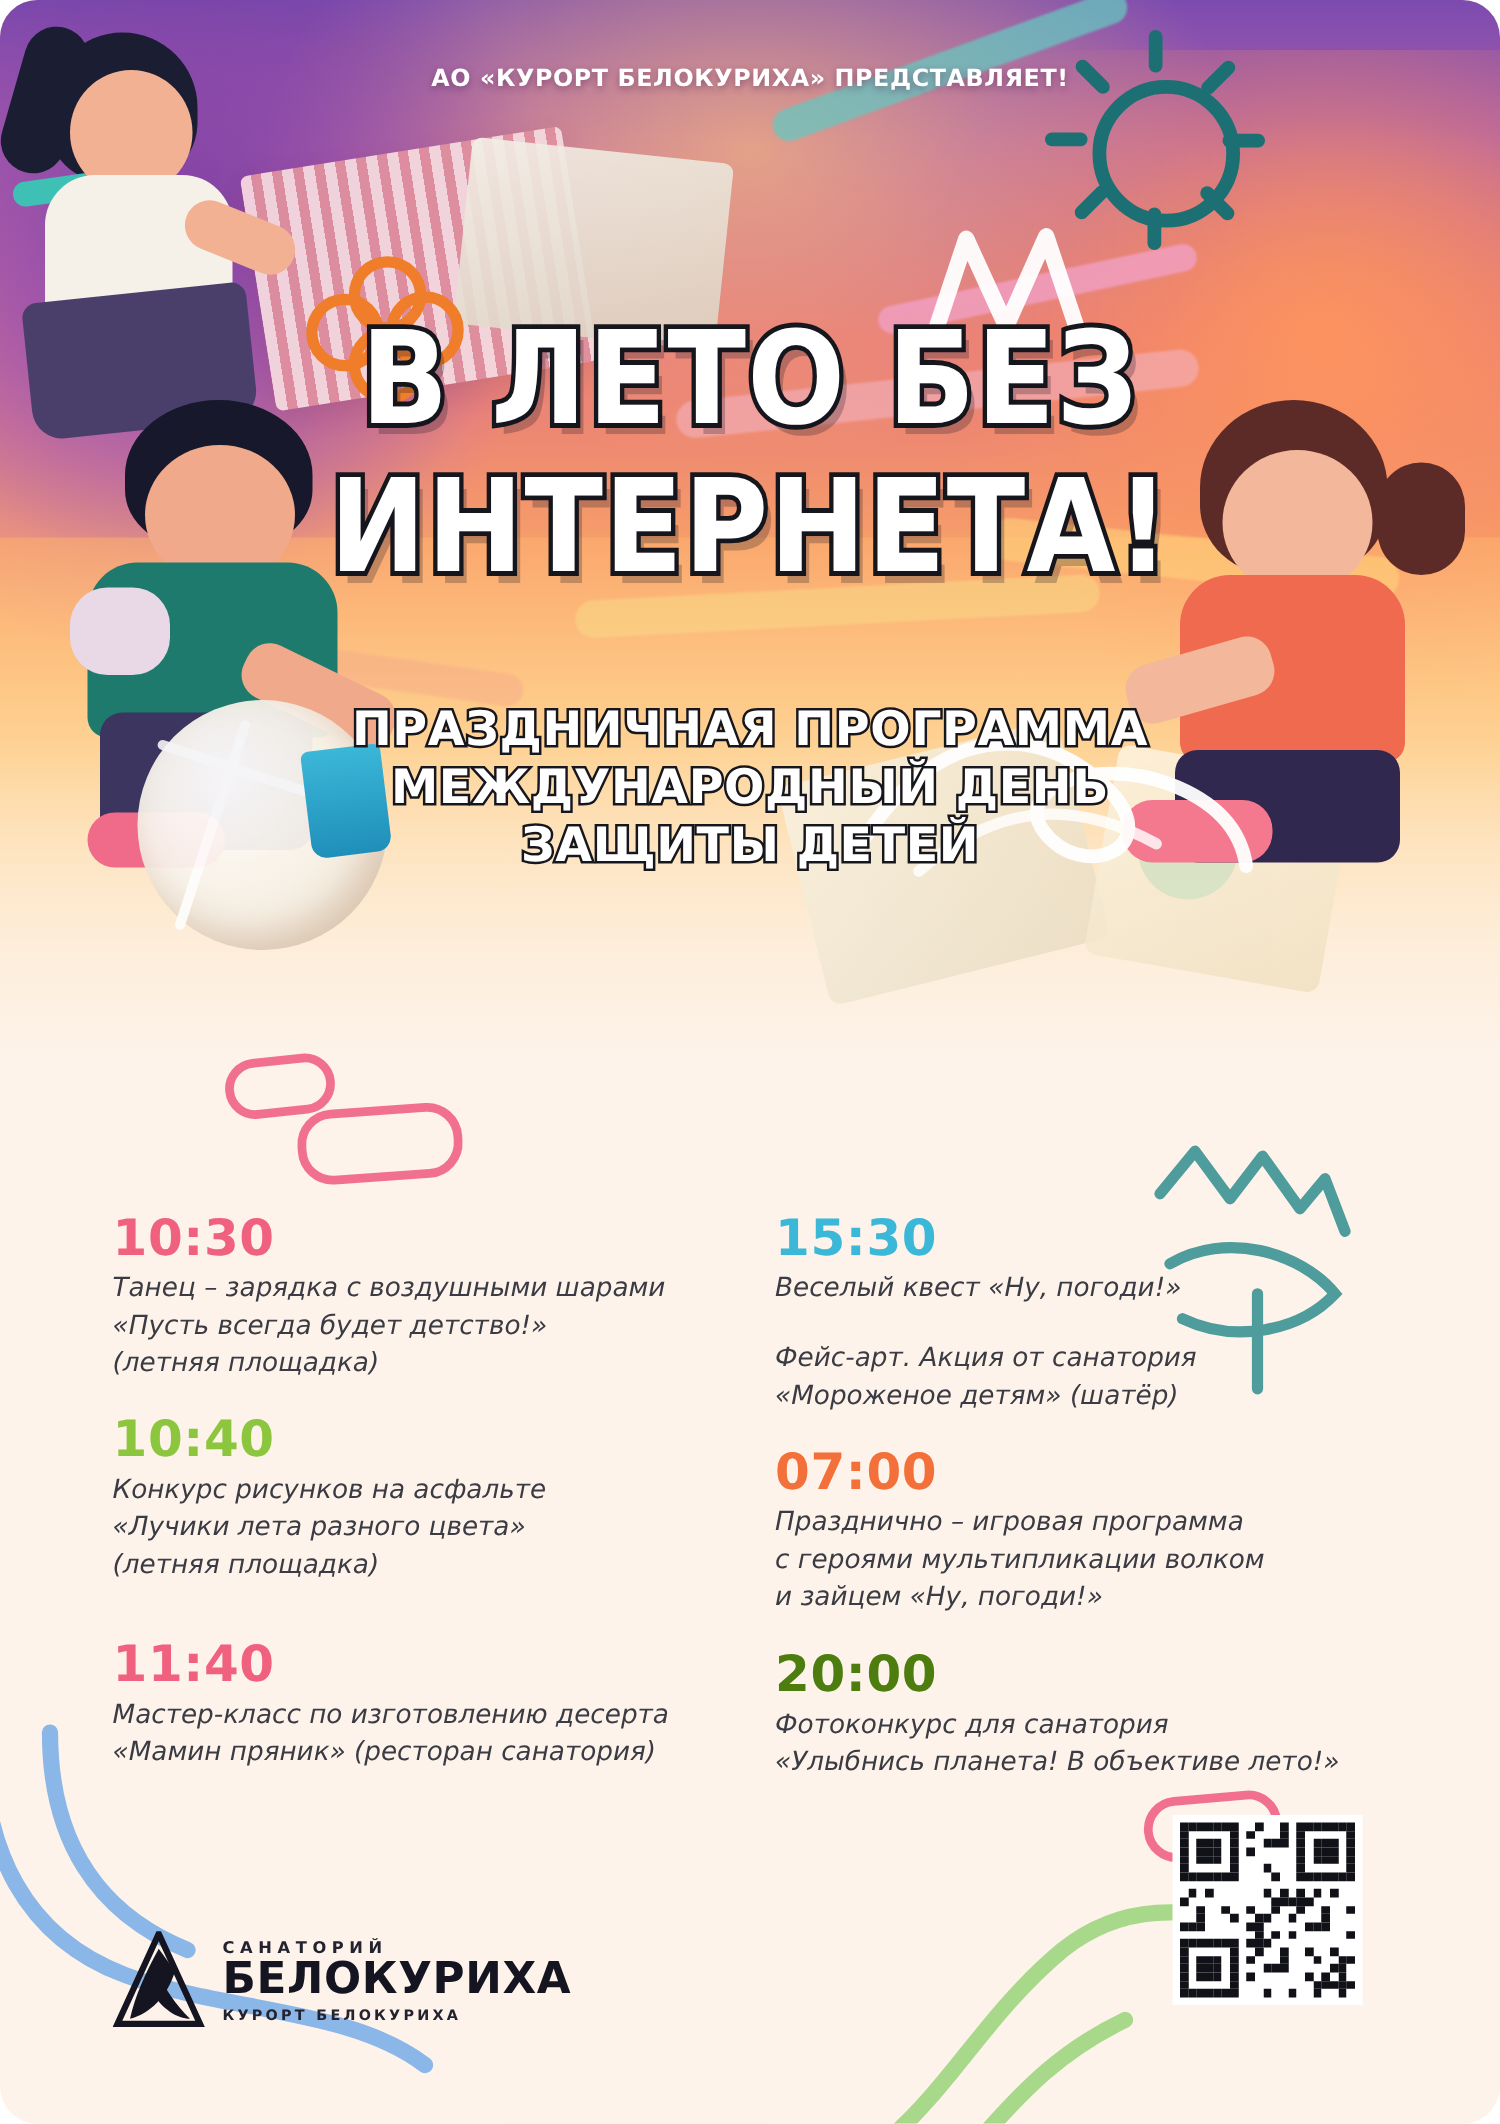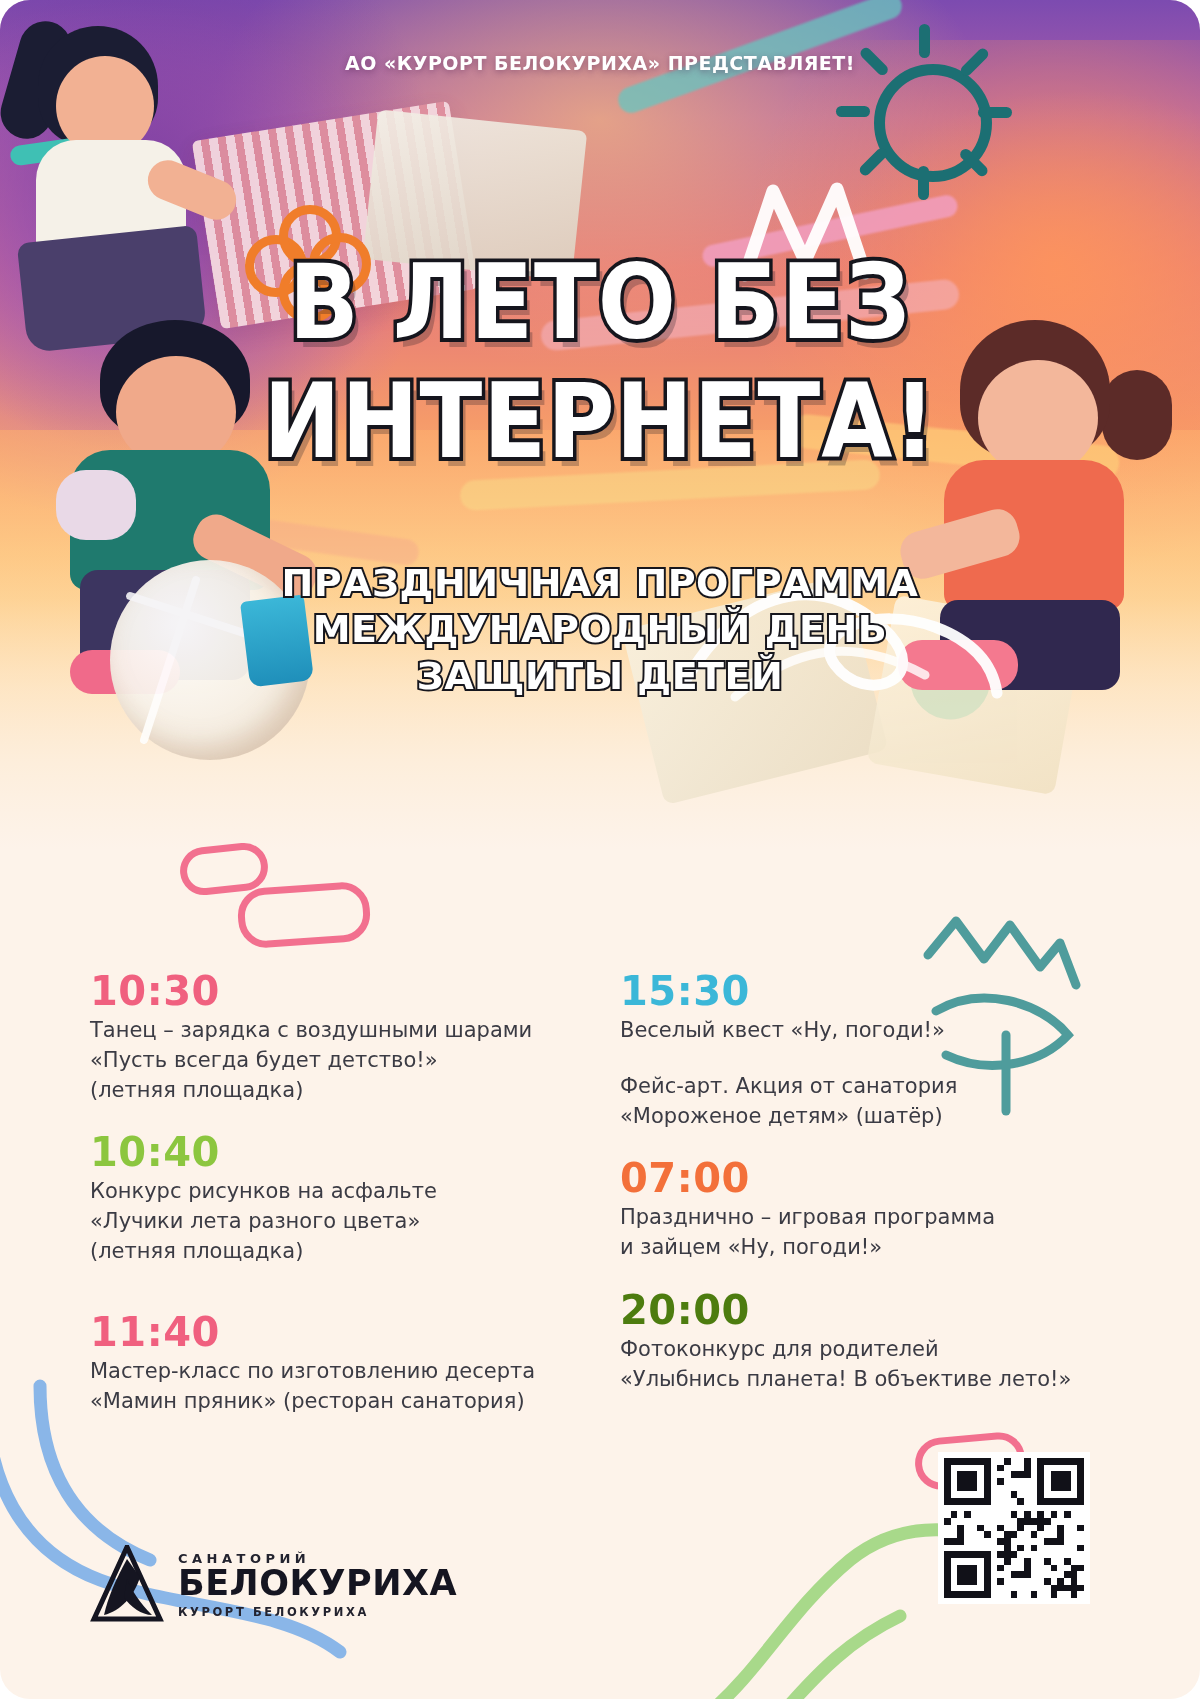--- a/index.html
+++ b/index.html
@@ -245,21 +245,21 @@
     line-height:1.05;
     letter-spacing:.5px;
     margin-bottom:4px;
   }
   .desc {
     font-family:"DejaVu Sans", sans-serif;
     font-size:21px;
     line-height:1.42;
     color:#3b3b44;
   }
-  .desc span { display:block; }
+  .desc span { display:block;font-style:italic; }
 
   
   .cloud-doodle {
     position:absolute;
     border:7px solid #f2708f;
     border-radius:28px;
   }
   #cloud1 { left:180px; top:845px; width:74px; height:34px; transform:rotate(-6deg); }
   #cloud2 { left:238px; top:885px; width:118px; height:46px; transform:rotate(-4deg); }
   #cloud3 { left:915px; top:1435px; width:96px; height:38px; transform:rotate(-5deg); }
@@ -469,28 +469,29 @@
         <div class="desc">
           <span>Фейс-арт. Акция от санатория</span>
           <span>«Мороженое детям» (шатёр)</span>
         </div>
       </div>
 
       <div class="item">
         <div class="time" style="color:#f3703a">07:00</div>
         <div class="desc">
           <span>Празднично – игровая программа</span>
+          <span>с героями мультипликации волком</span>
           <span>и зайцем «Ну, погоди!»</span>
         </div>
       </div>
 
       <div class="item">
         <div class="time" style="color:#4d7c0f">20:00</div>
         <div class="desc">
-          <span>Фотоконкурс для родителей</span>
+          <span>Фотоконкурс для санатория</span>
           <span>«Улыбнись планета! В объективе лето!»</span>
         </div>
       </div>
 
     </div>
   </div>
 
   <div class="logo">
     <svg class="logo-mark" viewBox="0 0 74 80">
       <path d="M37 2 L70 74 L4 74 Z" fill="none" stroke="#151521" stroke-width="5"></path>

